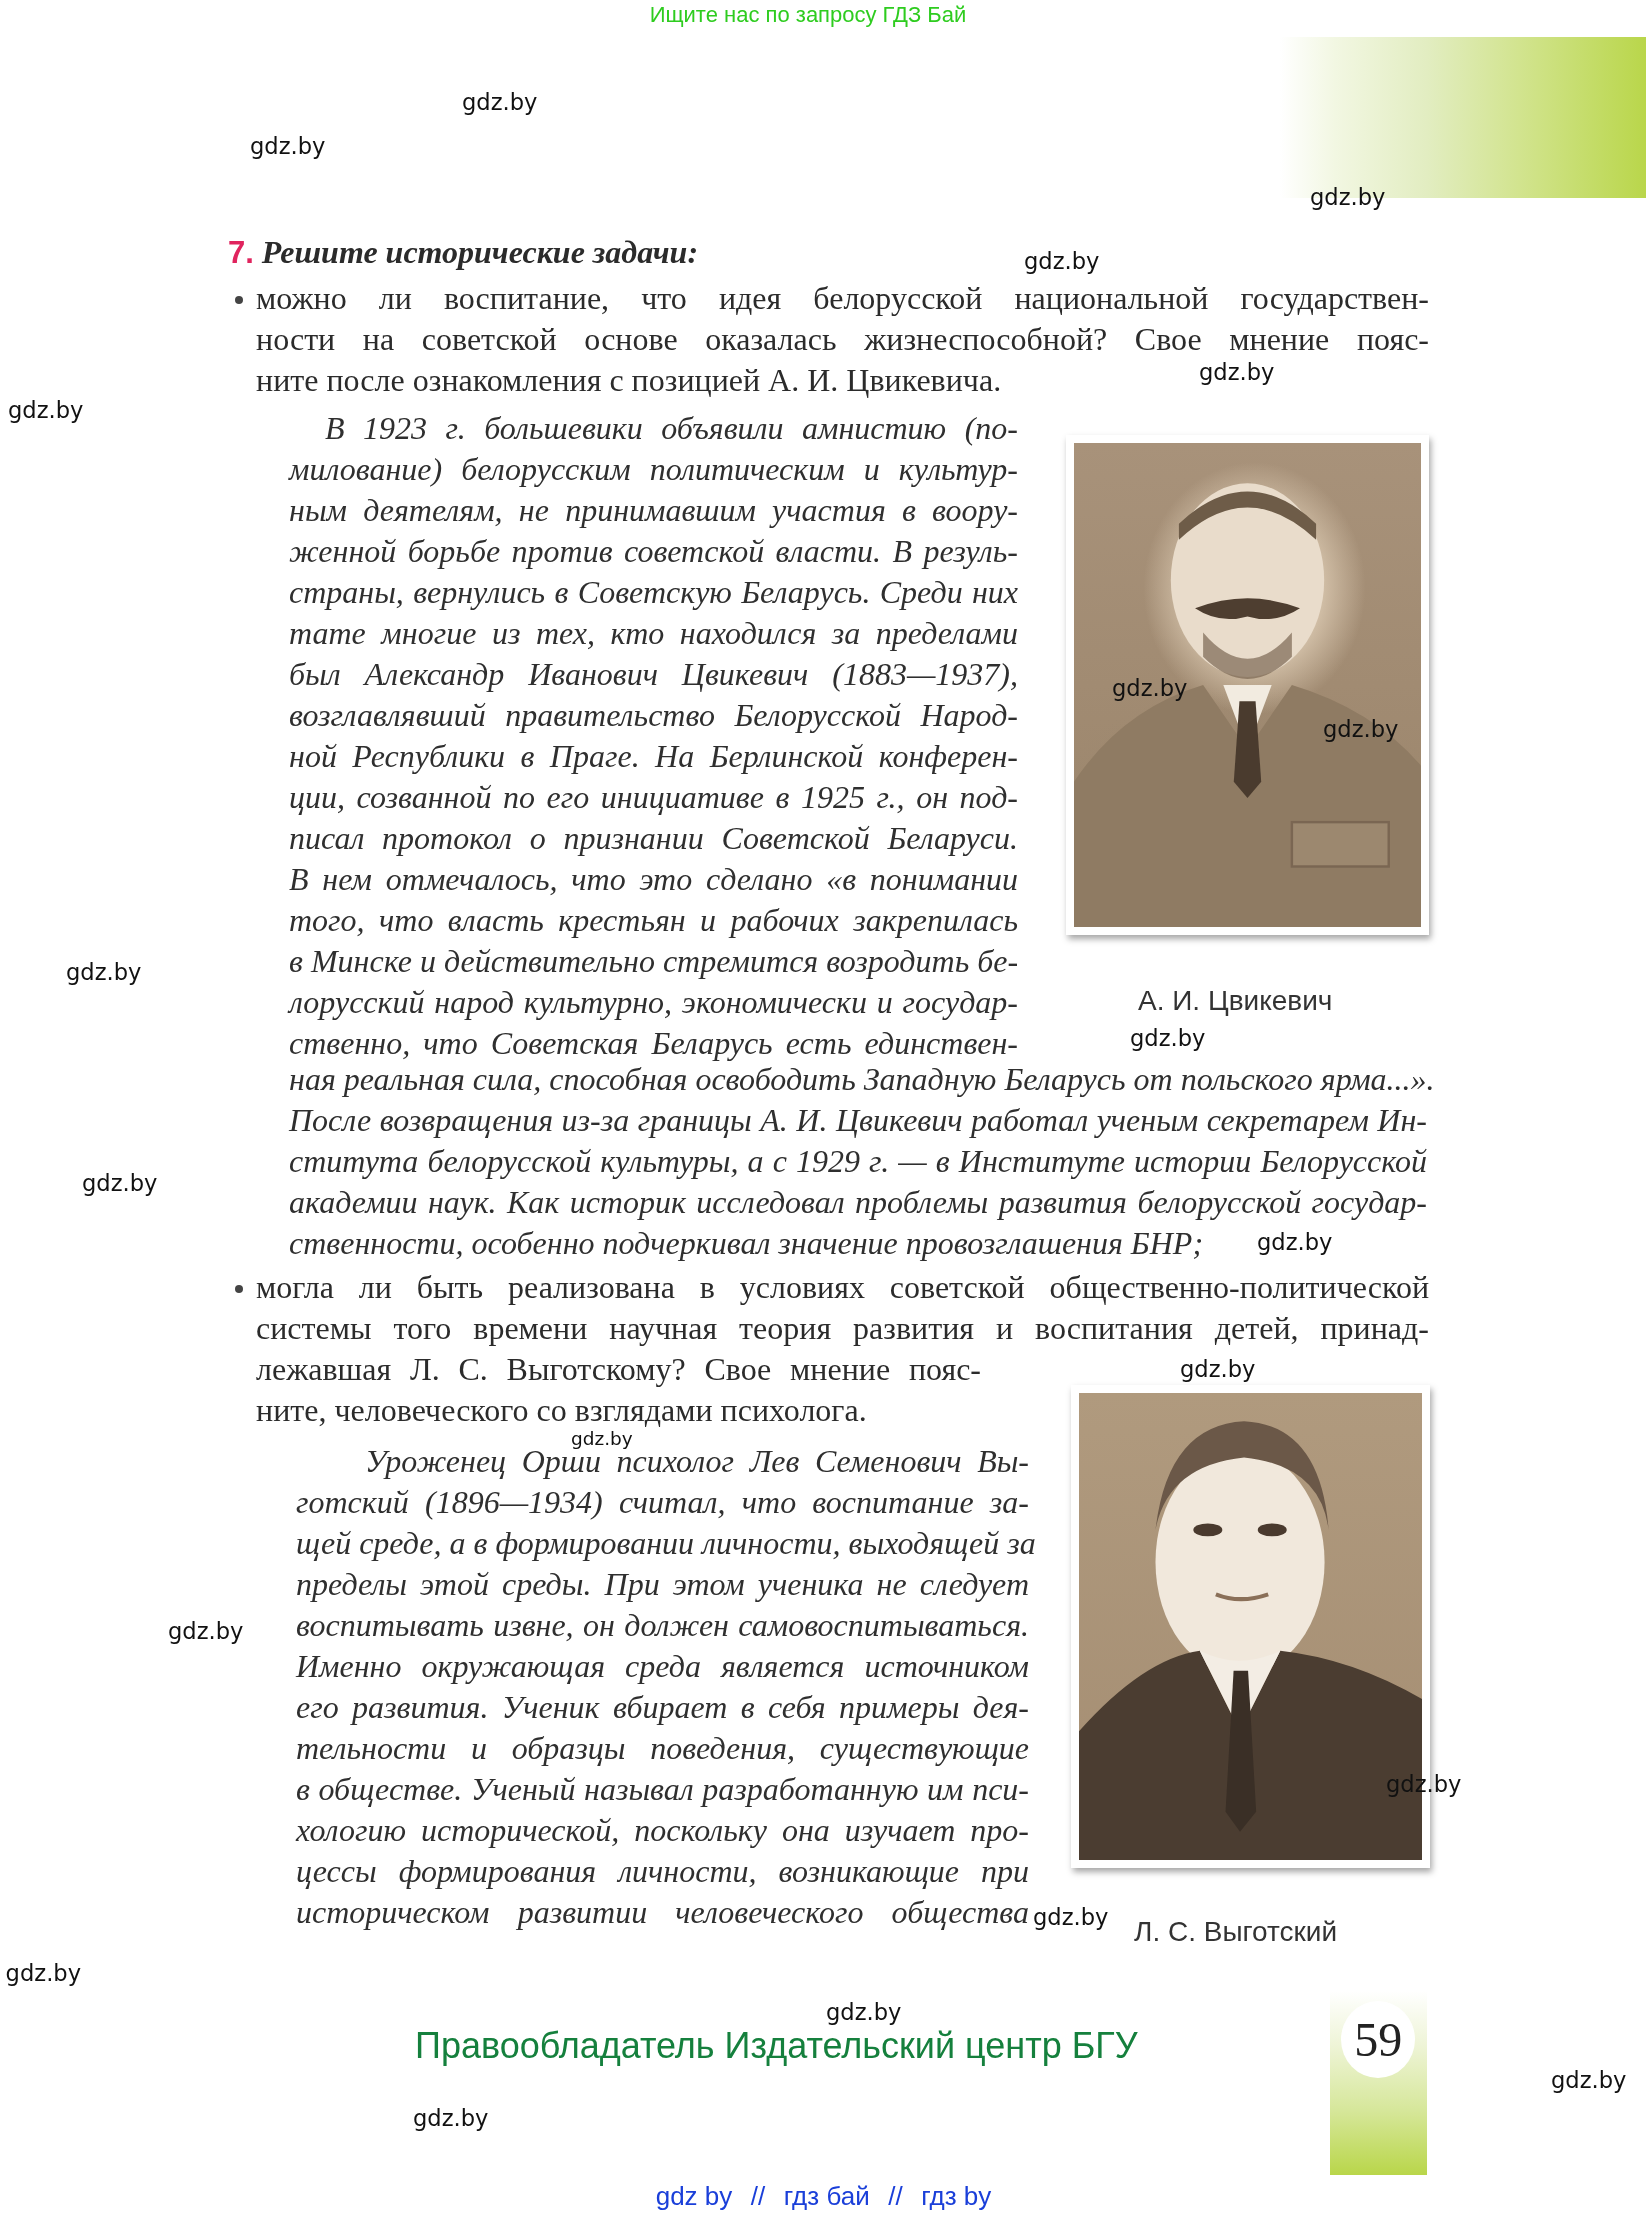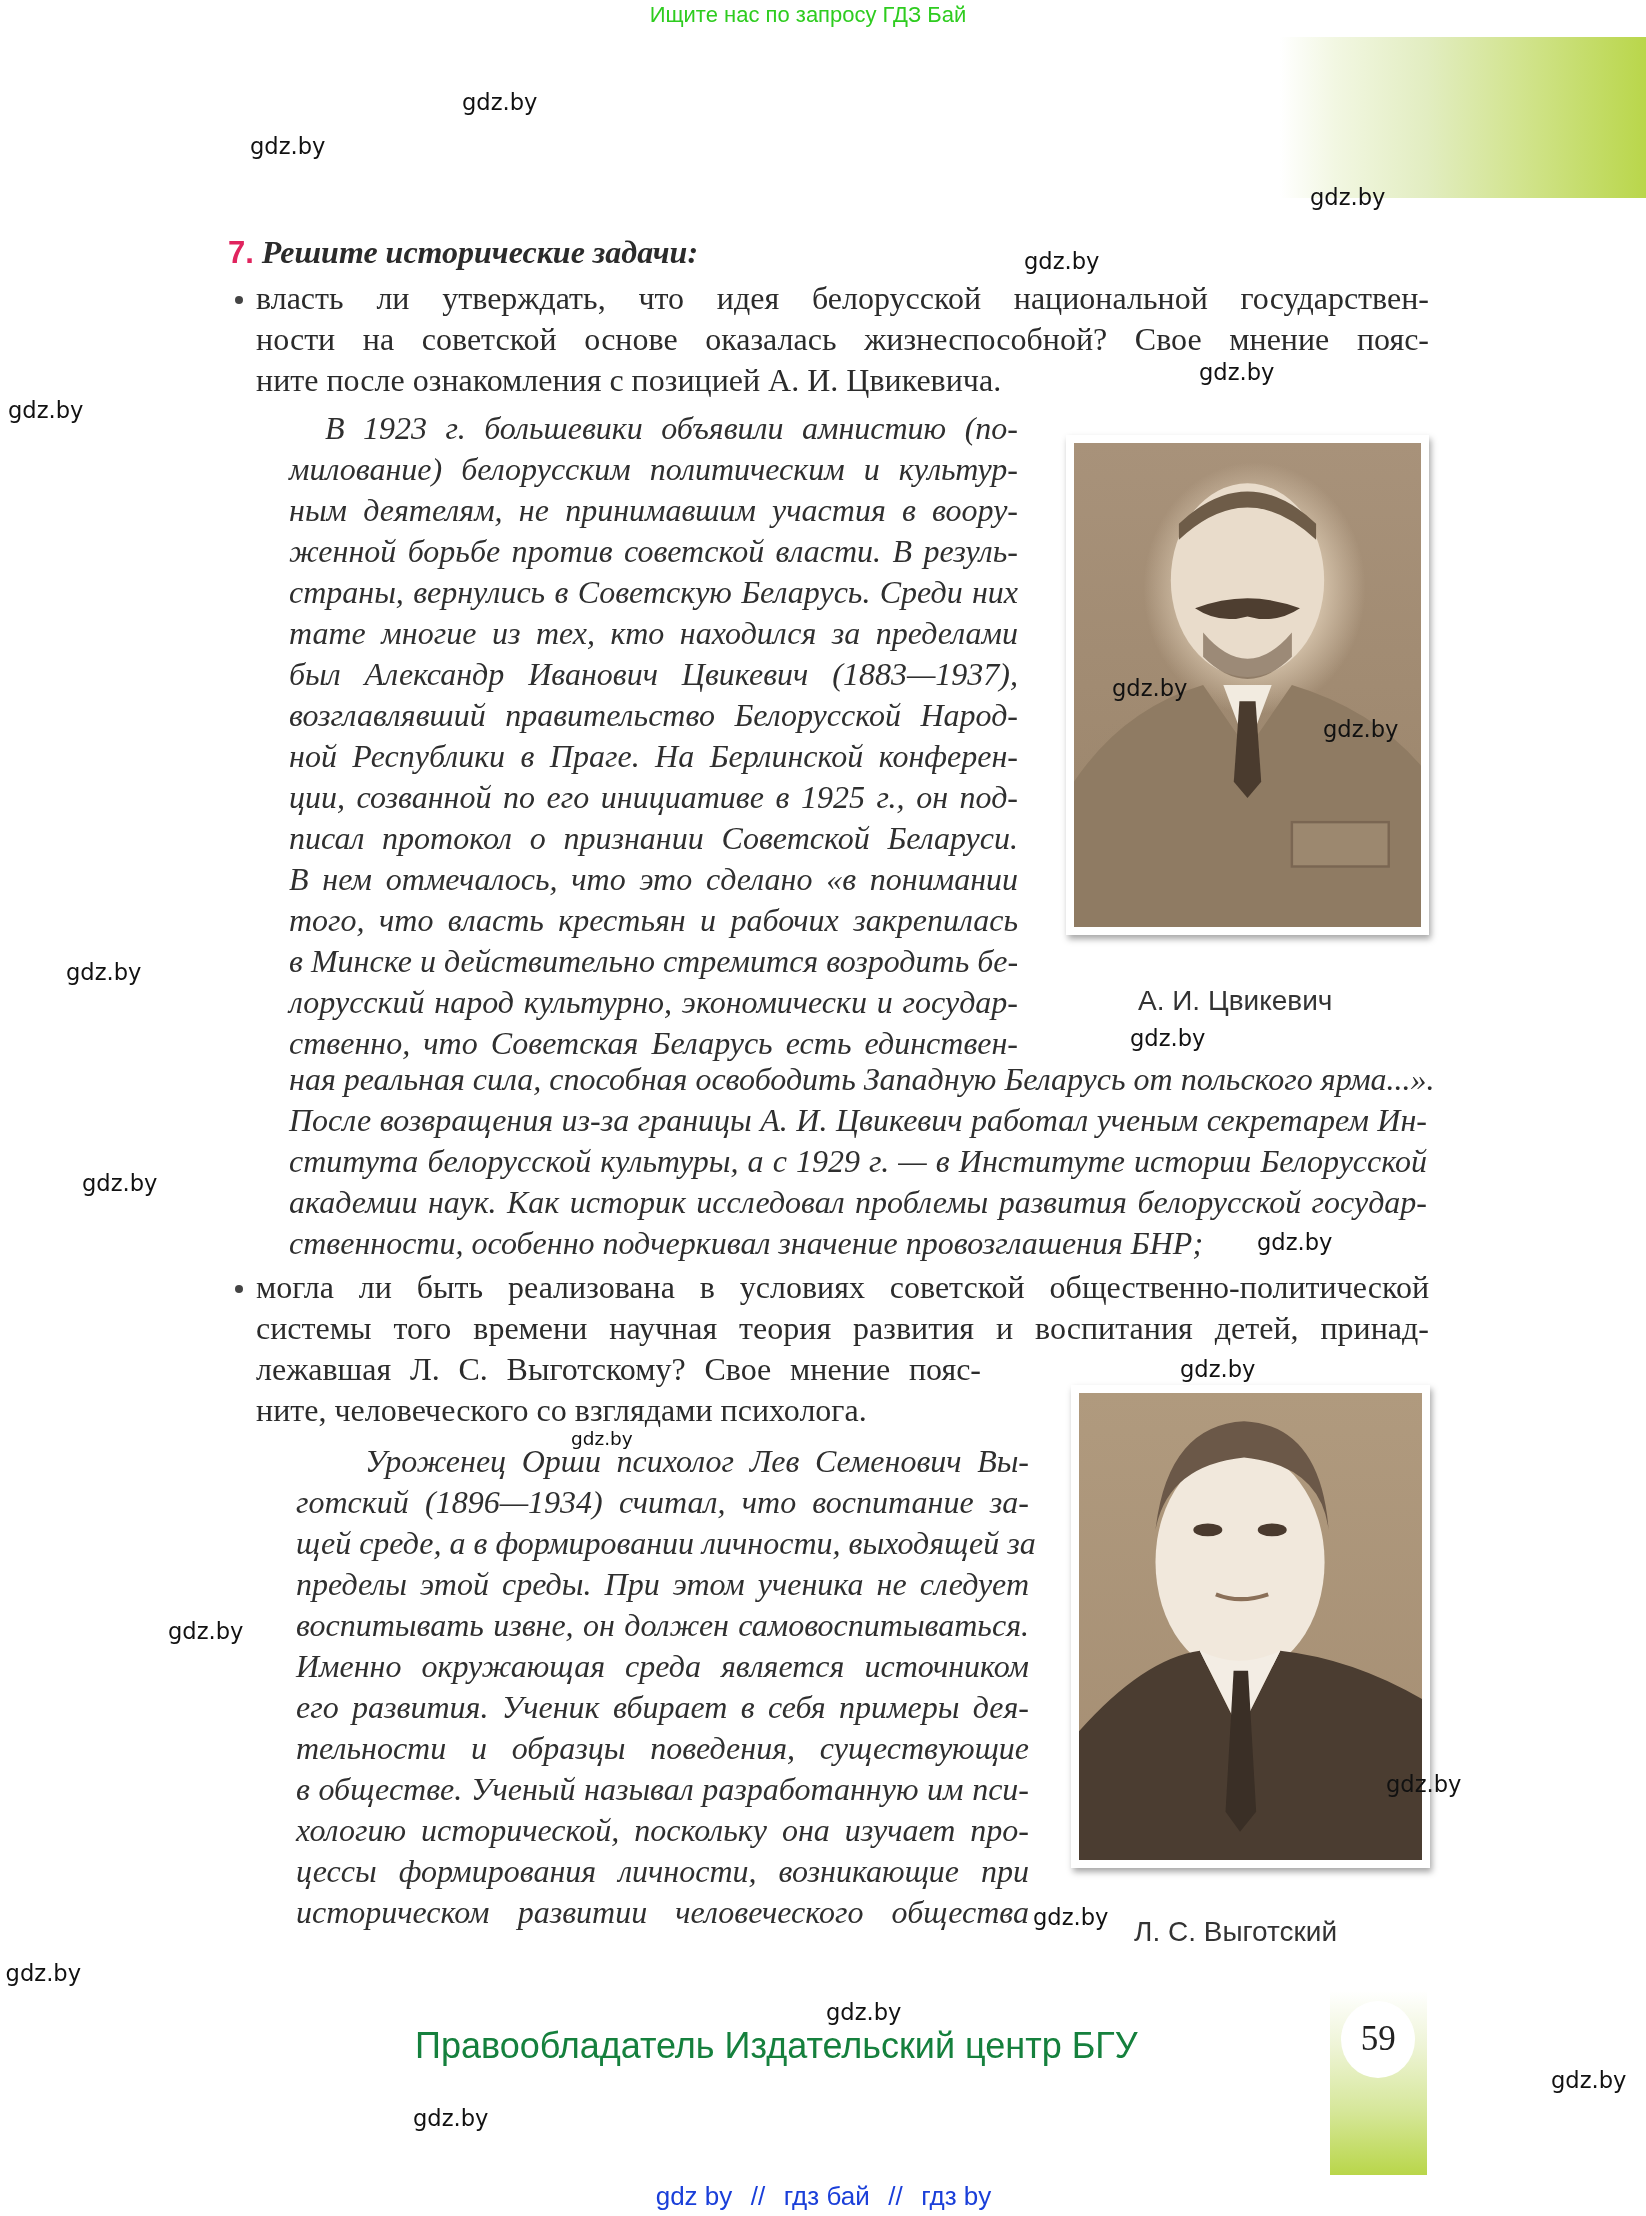--- a/index.html
+++ b/index.html
@@ -64,21 +64,21 @@
     font-size:36px; color:#15803d; white-space:nowrap;
   }
   .page-tab {
     left:1330px; top:1991px; width:97px; height:184px;
     background:linear-gradient(to bottom, #ffffff 0%, #eef4d6 30%, #d6e79a 65%, #b9d64a 100%);
   }
   .page-circle {
     position:absolute; left:11.3px; top:9.7px; width:74px; height:77px;
     border-radius:50%; background:#fff;
     display:flex; align-items:center; justify-content:center;
-    font-family:"Liberation Serif", serif; font-size:35px; color:#222;
+    font-family:"Liberation Serif", serif; font-size:48px; color:#222;
   }
   .bottom-links {
     left:0; width:1647px; top:2181px; text-align:center;
     font-family:"Liberation Sans", sans-serif; font-size:26px; color:#1a3fd9;
   }
   .bottom-links a { color:#1a3fd9; text-decoration:none; }
   .bottom-links .sep { margin:0 11.3px; }
 </style>
 </head>
 <body>
@@ -87,21 +87,21 @@
 
 <div class="abs green-block"></div>
 
 <div class="abs task-heading">
   <span class="task-num">7.</span>
   <span class="task-title">Решите исторические задачи:</span>
 </div>
 
 <div class="abs bullet-block" style="top:278px; width:1173px;">
   <span class="bullet-dot"></span>
-  <span class="line">власть ли утверждать, что идея белорусской национальной государствен-</span>
+  <span class="line">можно ли воспитание, что идея белорусской национальной государствен-</span>
   <span class="line">ности на советской основе оказалась жизнеспособной? Свое мнение пояс-</span>
   <span class="line last" style="width:854px;">ните после ознакомления с позицией А. И. Цвикевича.</span>
 </div>
 
 <div class="abs quote" style="left:289px; top:408px; width:729px;font-style:italic;">
   <span class="line" style="padding-left:36px; box-sizing:border-box;">В 1923 г. большевики объявили амнистию (по-</span>
   <span class="line">милование) белорусским политическим и культур-</span>
   <span class="line">ным деятелям, не принимавшим участия в воору-</span>
   <span class="line">женной борьбе против советской власти. В резуль-</span>
   <span class="line">страны, вернулись в Советскую Беларусь. Среди них</span>

